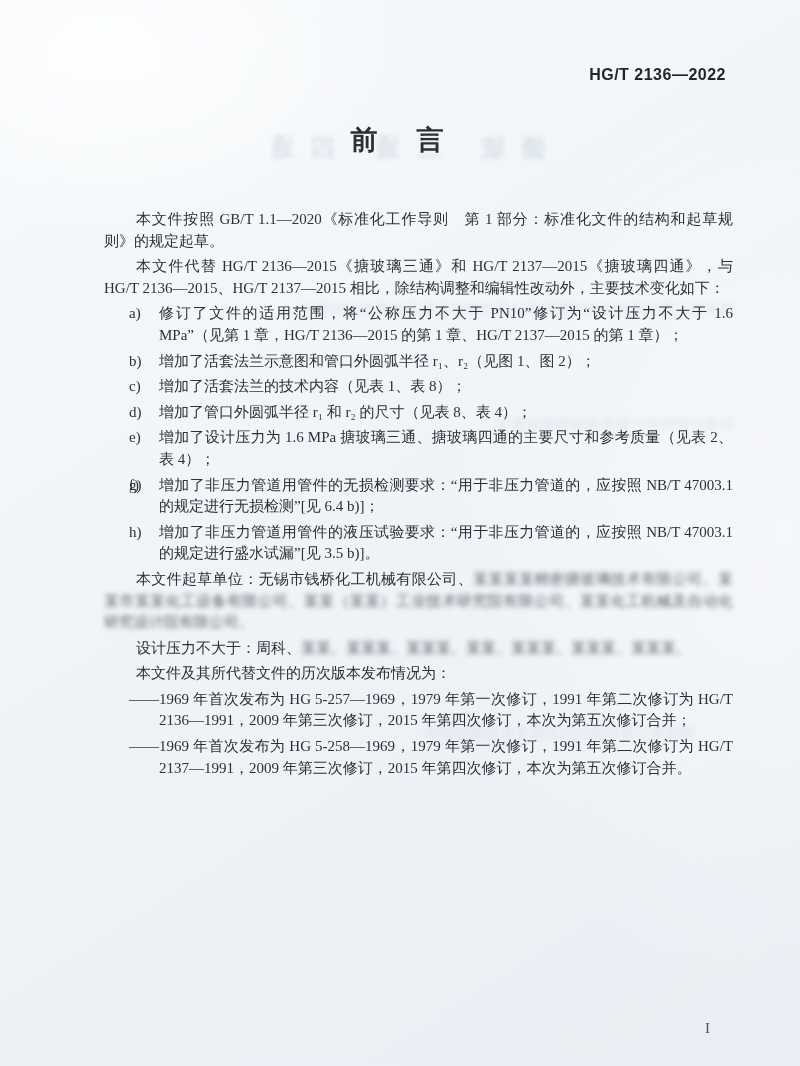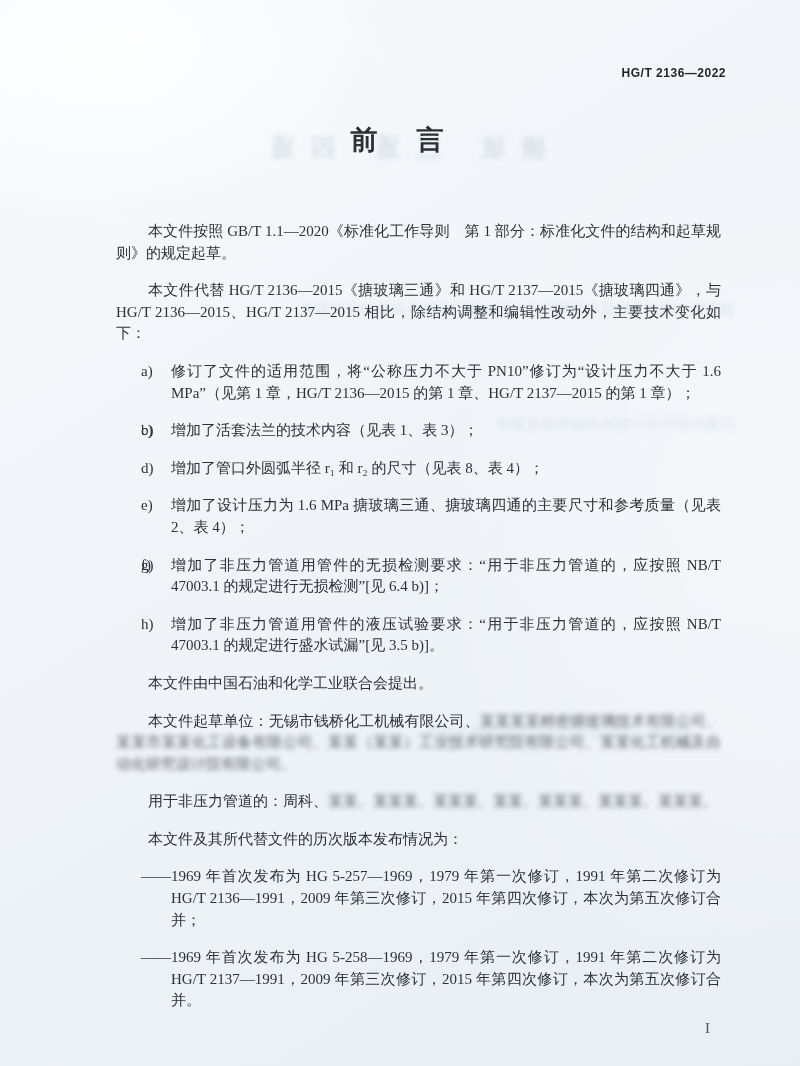--- a/index.html
+++ b/index.html
@@ -11,32 +11,32 @@
     position:relative; width:800px; height:1066px;
     background:
       radial-gradient(ellipse 420px 260px at 14% 5%, rgba(255,255,255,0.85), rgba(255,255,255,0) 70%),
       radial-gradient(ellipse 500px 700px at 98% 50%, rgba(255,255,255,0.45), rgba(255,255,255,0) 70%),
       linear-gradient(148deg, #f7fafc 0%, #f0f4f8 45%, #e9eef4 100%);
     color:#2d3036;
   }
   .header-code {
     position:absolute; top:66px; right:74px;
     font-family:"Liberation Sans","DejaVu Sans",sans-serif;
-    font-weight:bold; font-size:12px; letter-spacing:0.5px; color:#22252a;
+    font-weight:bold; font-size:16px; letter-spacing:0.5px; color:#22252a;
   }
   .doc-title {
     position:absolute; top:122px; left:0; width:100%; text-align:center;
     font-family:"Liberation Sans","DejaVu Sans",sans-serif;
     font-weight:bold; font-size:27px; letter-spacing:6px; color:#2b2e33;
   }
   .content {
     position:absolute; top:205px; left:100px; width:637px;
     font-size:15px; line-height:21.6px; text-align:justify;
   }
-  .content p { margin:16px; }
+  .content p { margin:4px; }
   .indent { text-indent:32px; }
   .change { position:relative; padding-left:55px; }
   .change-label { position:absolute; left:25px; top:0; }
   .history { padding-left:55px; text-indent:-30px; }
   .redacted { filter:blur(2.4px); opacity:0.82; color:#3a3e45; }
   .page-number {
     position:absolute; top:1020px; right:90px;
     font-size:15px; color:#4e545c;
   }
   .ghost {
@@ -74,24 +74,25 @@
 
     <p class="indent">本文件代替 HG/T 2136—2015《搪玻璃三通》和 HG/T 2137—2015《搪玻璃四通》，与 HG/T 2136—2015、HG/T 2137—2015 相比，除结构调整和编辑性改动外，主要技术变化如下：</p>
 
     <div>
       <p class="change">
         <span class="change-label">a)</span>
         <span>修订了文件的适用范围，将“公称压力不大于 PN10”修订为“设计压力不大于 1.6 MPa”（见第 1 章，HG/T 2136—2015 的第 1 章、HG/T 2137—2015 的第 1 章）；</span>
       </p>
       <p class="change">
         <span class="change-label">b)</span>
+        <span>增加了活套法兰示意图和管口外圆弧半径 r₁、r₂（见图 1、图 2）；</span>
       </p>
       <p class="change">
         <span class="change-label">c)</span>
-        <span>增加了活套法兰的技术内容（见表 1、表 3）；</span>
+        <span>增加了活套法兰的技术内容（见表 1、表 8）；</span>
       </p>
       <p class="change">
         <span class="change-label">d)</span>
         <span>增加了管口外圆弧半径 r₁ 和 r₂ 的尺寸（见表 8、表 4）；</span>
       </p>
       <p class="change">
         <span class="change-label">e)</span>
         <span>增加了设计压力为 1.6 MPa 搪玻璃三通、搪玻璃四通的主要尺寸和参考质量（见表 2、表 4）；</span>
       </p>
       <p class="change">
@@ -101,29 +102,28 @@
         <span class="change-label">g)</span>
         <span>增加了非压力管道用管件的无损检测要求：“用于非压力管道的，应按照 NB/T 47003.1 的规定进行无损检测”[见 6.4 b)]；</span>
       </p>
       <p class="change">
         <span class="change-label">h)</span>
         <span>增加了非压力管道用管件的液压试验要求：“用于非压力管道的，应按照 NB/T 47003.1 的规定进行盛水试漏”[见 3.5 b)]。</span>
       </p>
     </div>
 
 
-    <p class="indent">本文件由中国石油和化学工业联合会提出。</p>
 
 
     <p class="indent">
       <span>本文件起草单位：无锡市钱桥化工机械有限公司、</span><span class="redacted">某某某某精密搪玻璃技术有限公司、某某市某某化工设备有限公司、某某（某某）工业技术研究院有限公司、某某化工机械及自动化研究设计院有限公司。</span>
     </p>
 
     <p class="indent">
-      <span>用于非压力管道的：周科、</span><span class="redacted">某某、某某某、某某某、某某、某某某、某某某、某某某。</span>
+      <span>设计压力不大于：周科、</span><span class="redacted">某某、某某某、某某某、某某、某某某、某某某、某某某。</span>
     </p>
 
     <p class="indent">本文件及其所代替文件的历次版本发布情况为：</p>
 
     <p class="history">——1969 年首次发布为 HG 5-257—1969，1979 年第一次修订，1991 年第二次修订为 HG/T 2136—1991，2009 年第三次修订，2015 年第四次修订，本次为第五次修订合并；</p>
     <p class="history">——1969 年首次发布为 HG 5-258—1969，1979 年第一次修订，1991 年第二次修订为 HG/T 2137—1991，2009 年第三次修订，2015 年第四次修订，本次为第五次修订合并。</p>
 
   </div>
 
   <div class="page-number">I</div>

